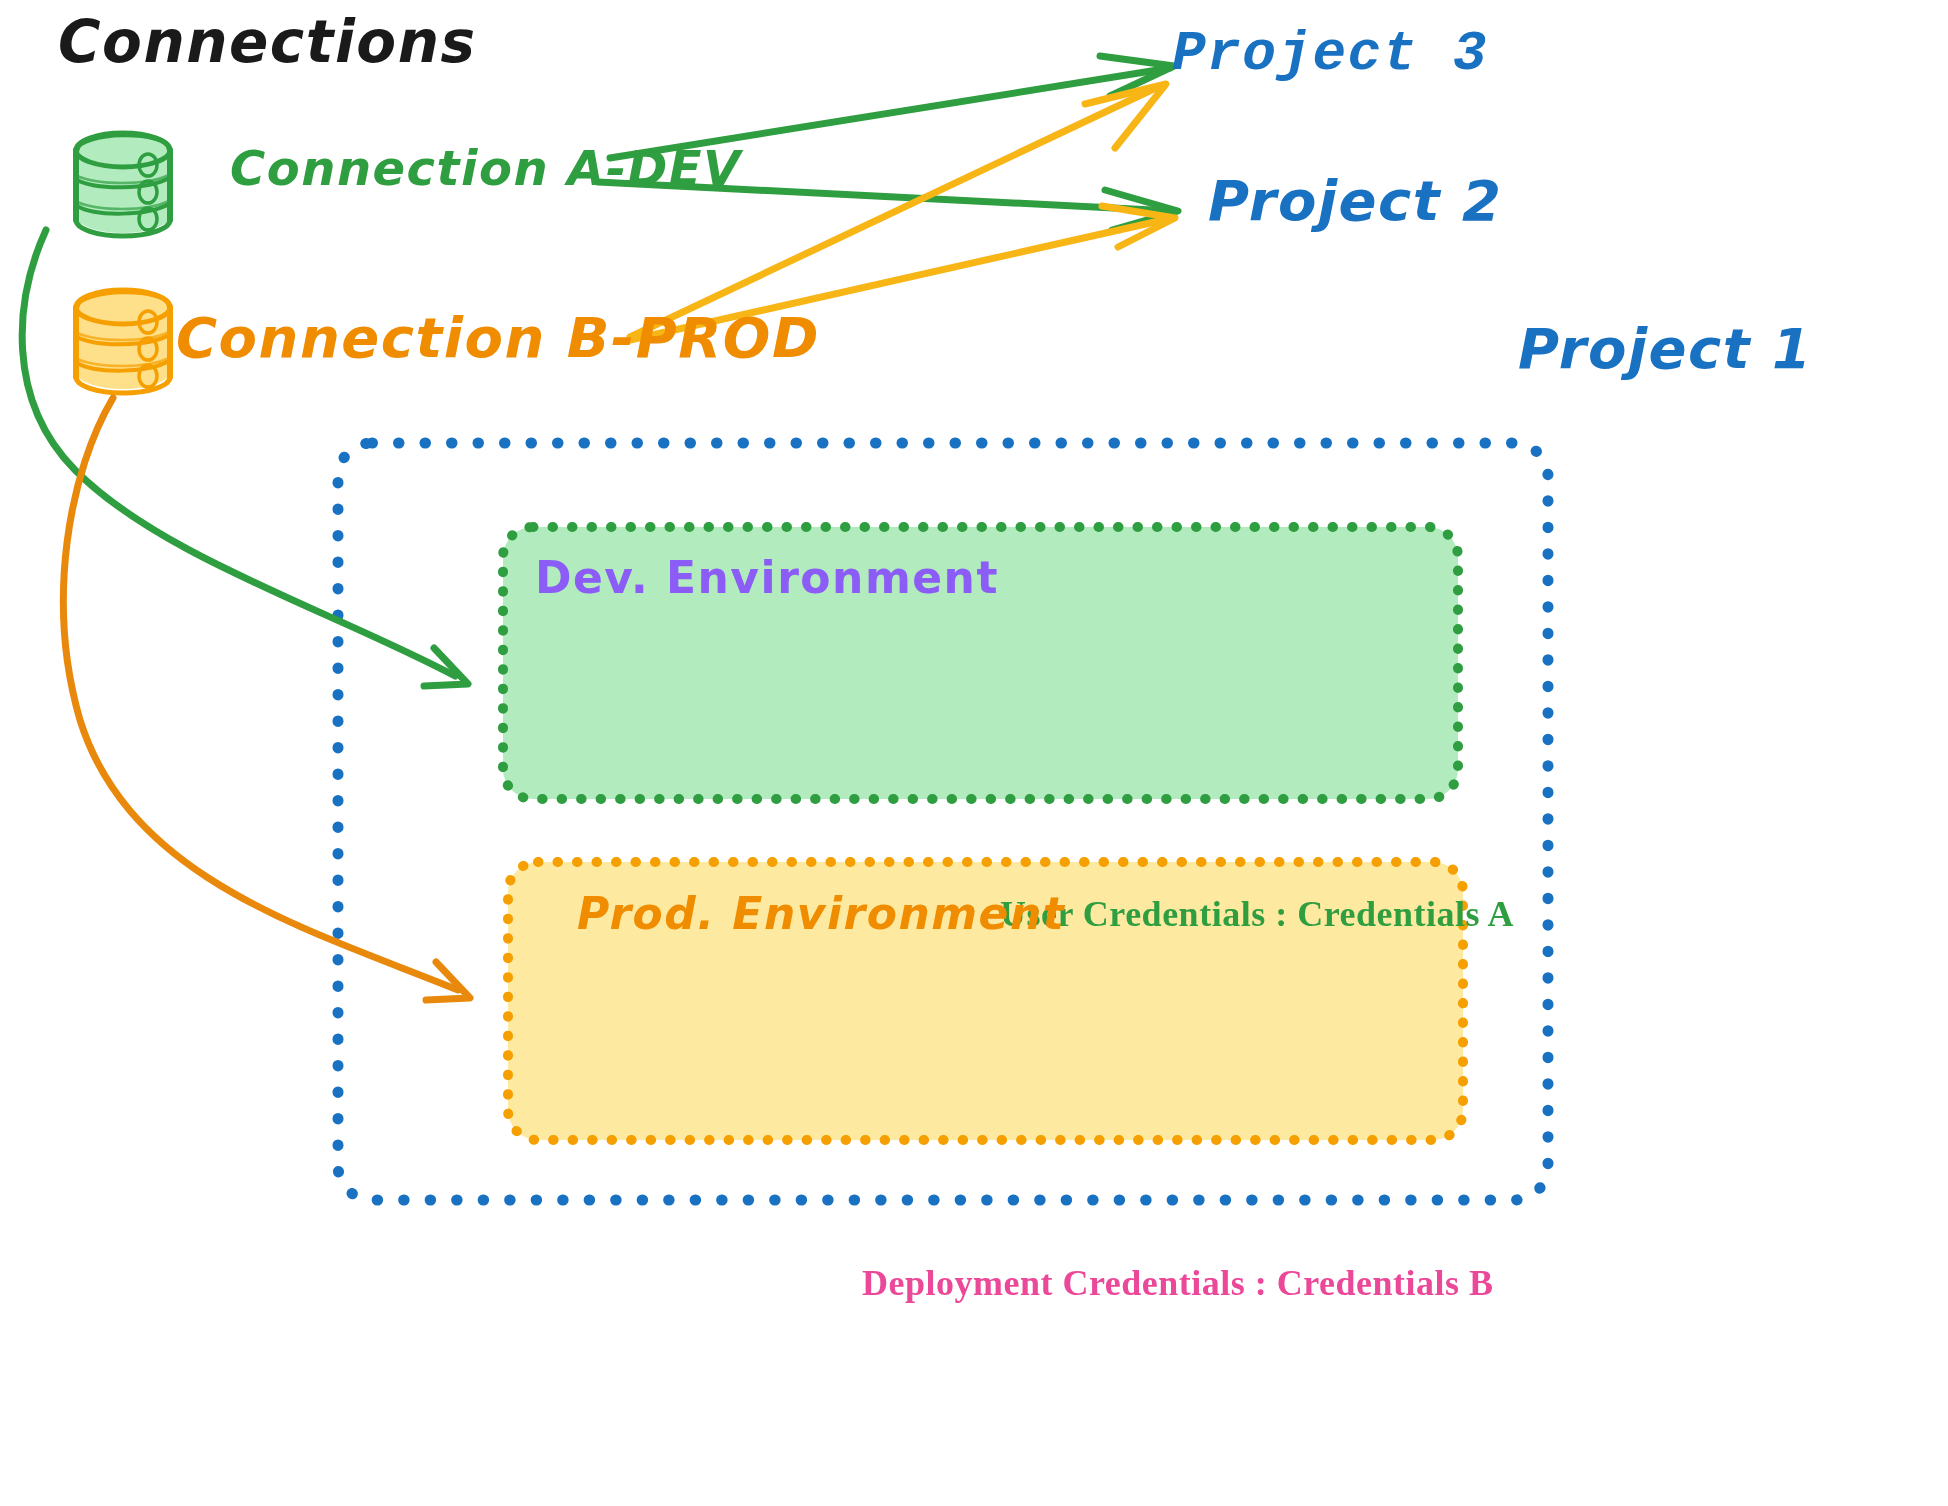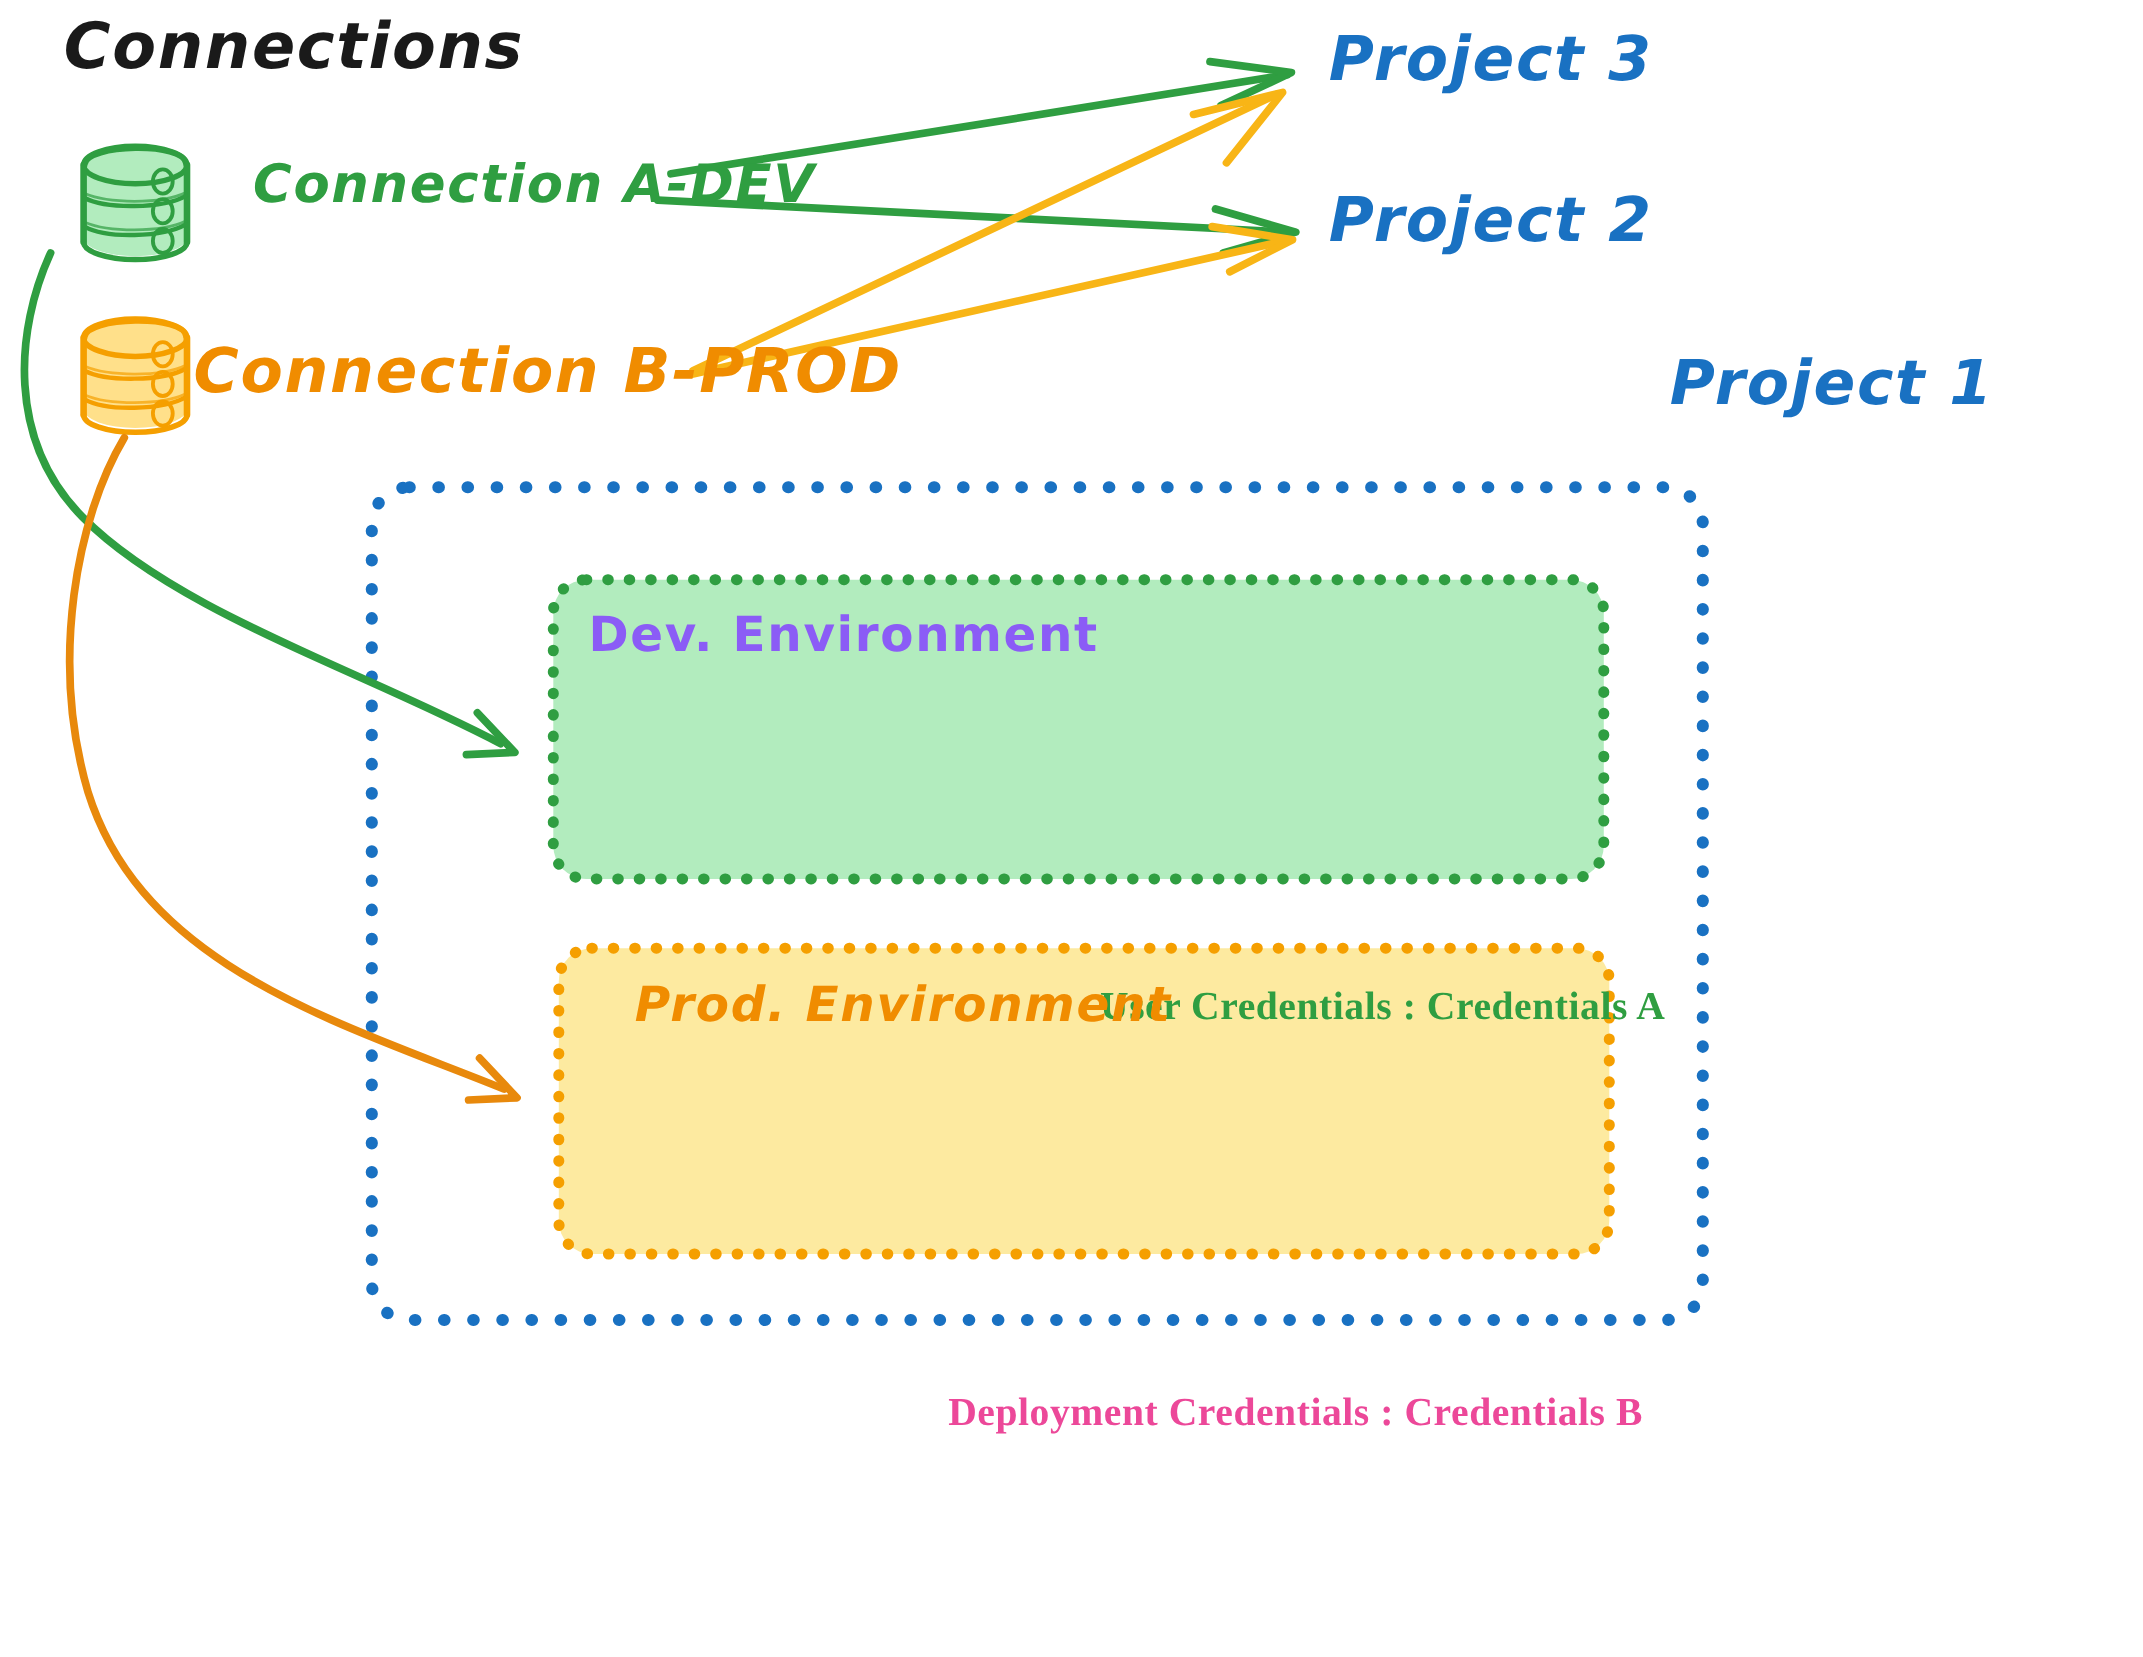--- a/index.html
+++ b/index.html
@@ -54,21 +54,21 @@
     left: 176px; top: 305px;
     font-size: 56px;
     color: #f08c00;
     font-style: italic;
   }
   .project-label {
     font-size: 56px;
     color: #1971c2;
     font-style: italic;
   }
-  #label-project-3 { left: 1208px; top: 22px; }
+  #label-project-3 { left: 1172px; top: 22px; font-family: Liberation Mono, monospace; }
   #label-project-2 { left: 1208px; top: 168px; }
   #label-project-1 { left: 1518px; top: 316px; }
 
   #label-dev-env {
     left: 535px; top: 552px;
     font-size: 44px;
     color: #8b5cf6;
   }
   #label-prod-env {
     left: 577px; top: 888px;

